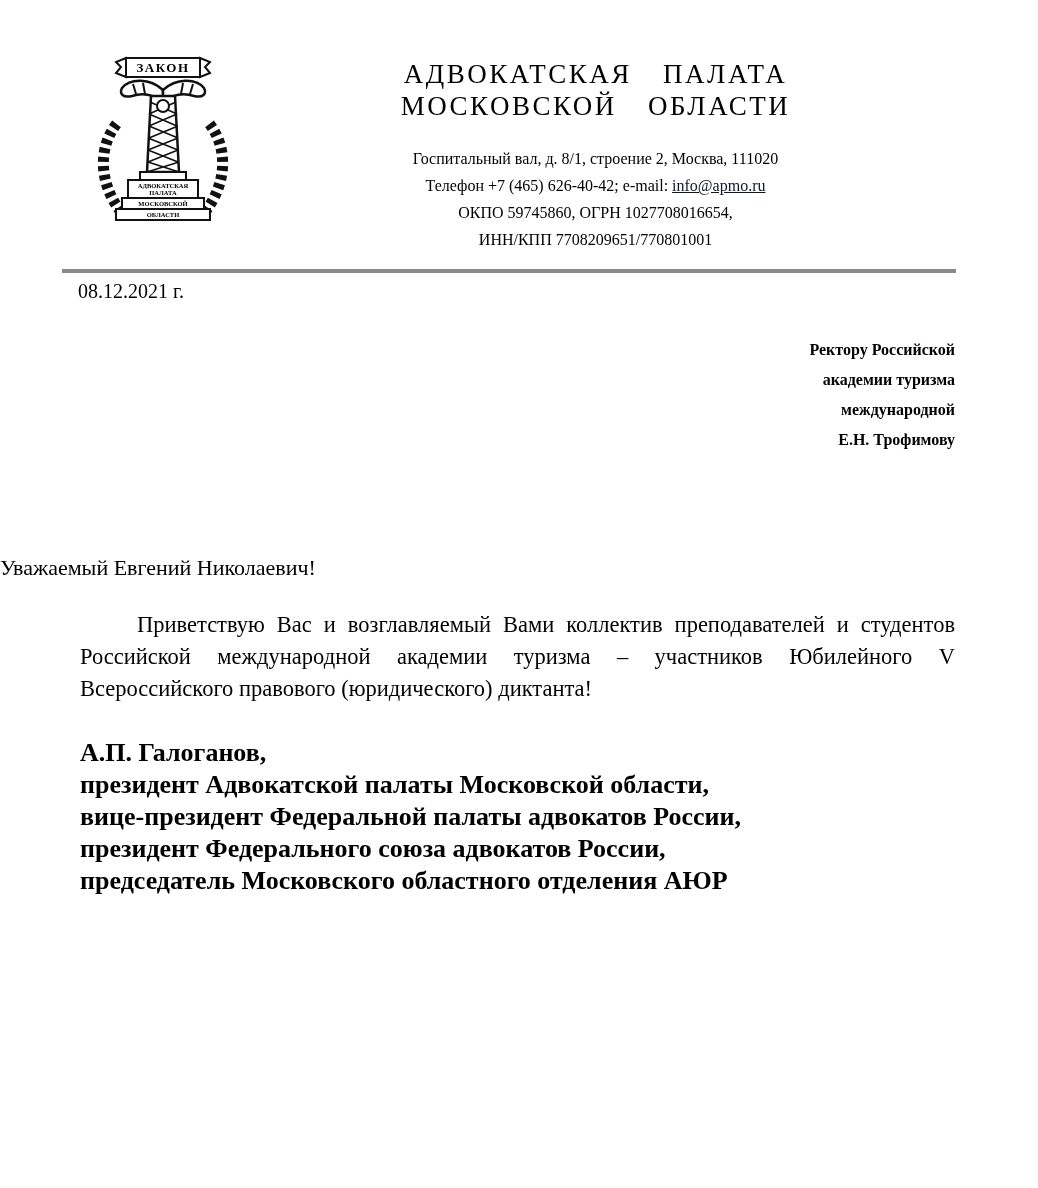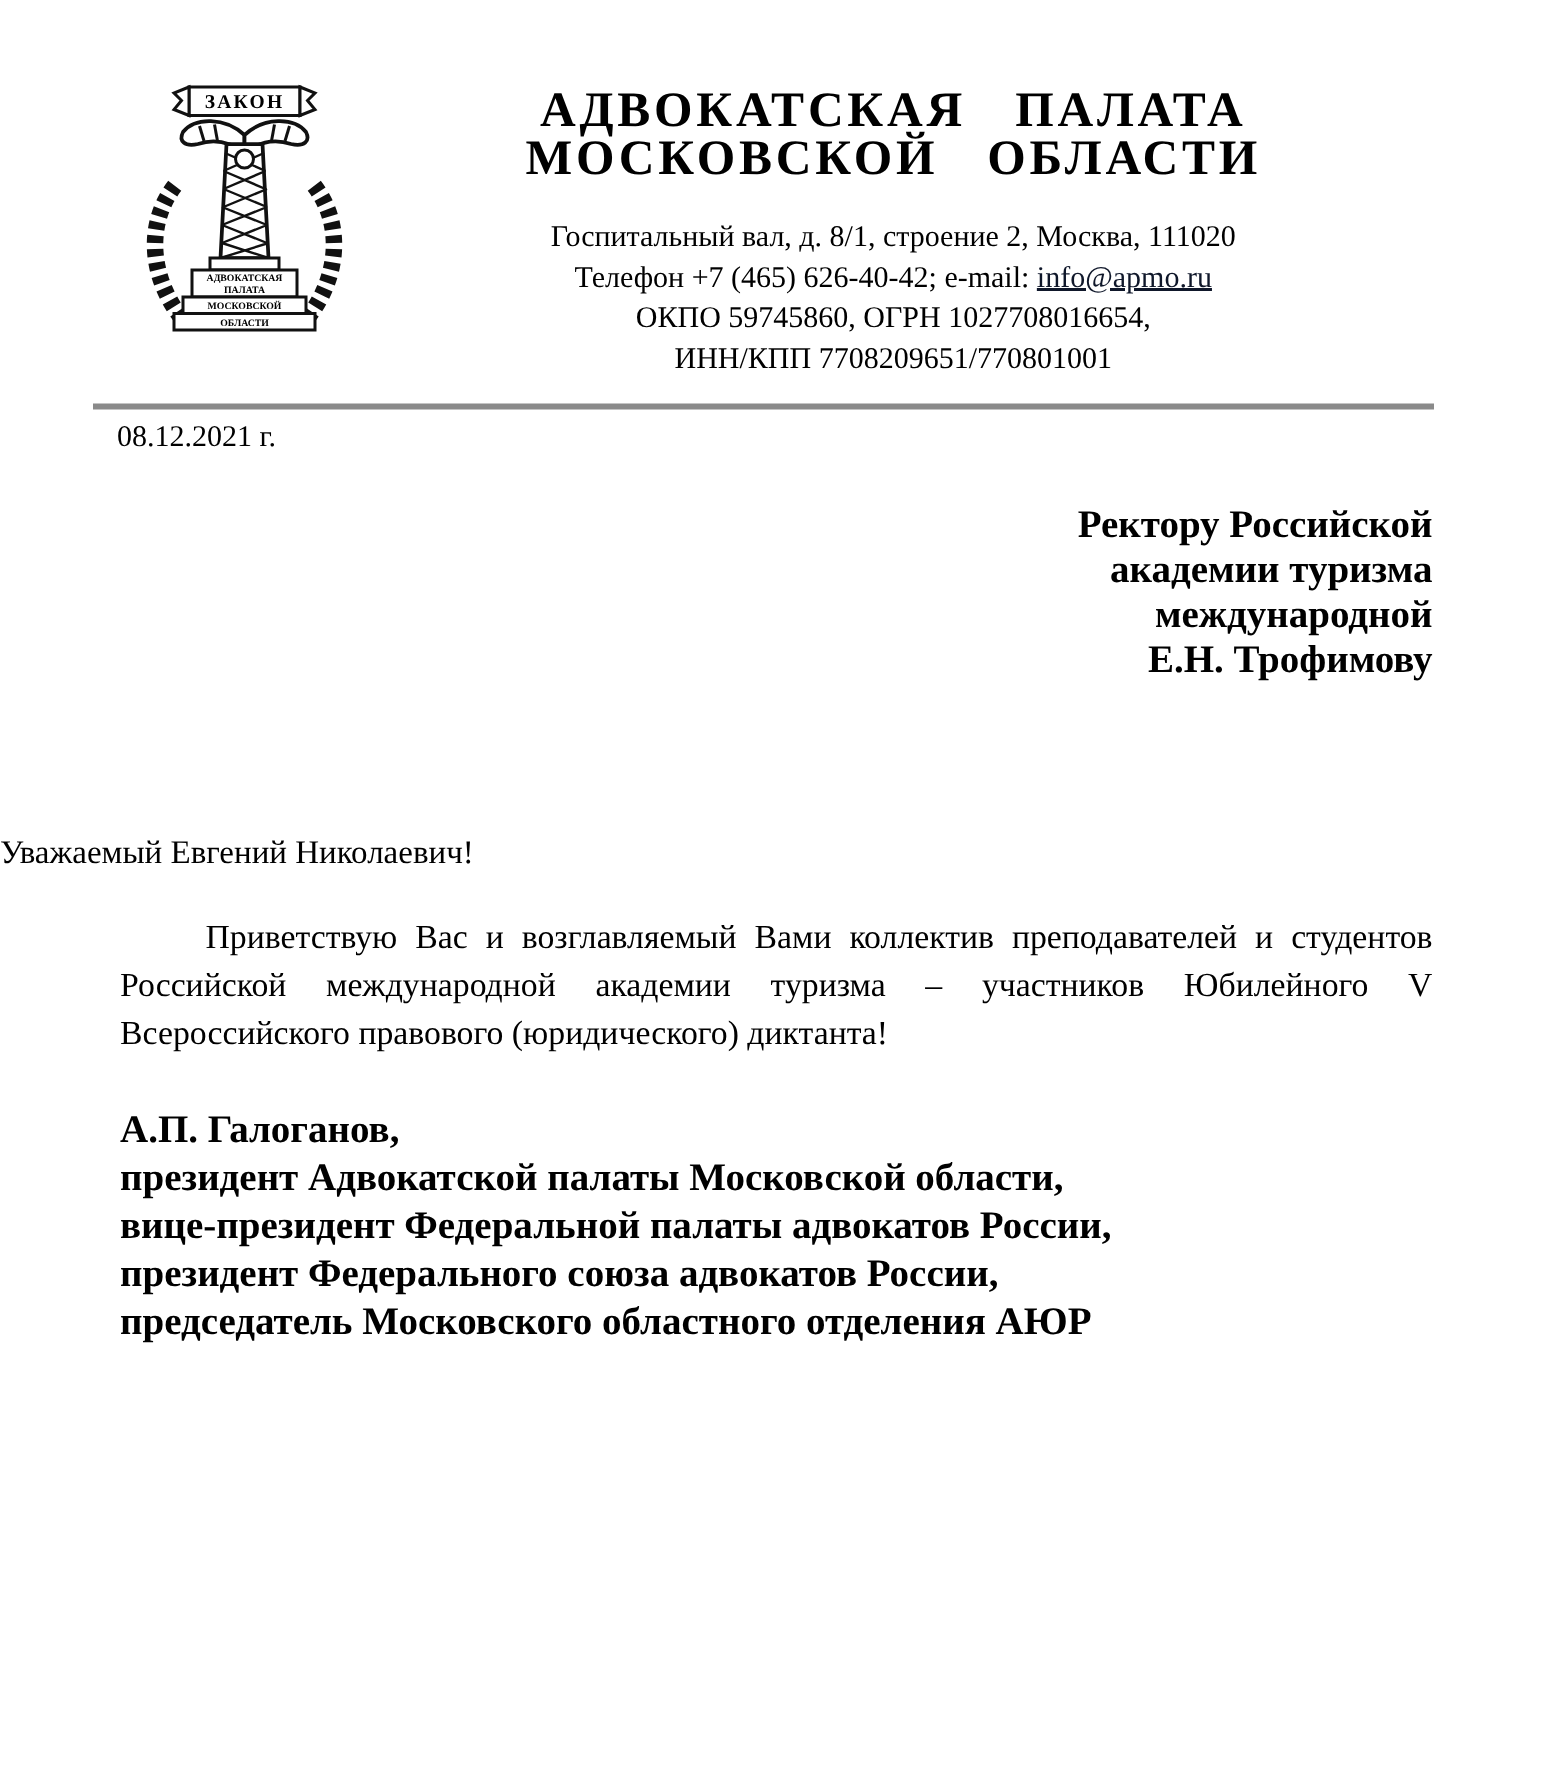--- a/index.html
+++ b/index.html
@@ -23,50 +23,50 @@
     margin-left: 88px;
     flex: 0 0 auto;
   }
   .header-text {
     flex: 1 1 auto;
     padding-right: 85px;
     padding-top: 8px;
     text-align: center;
   }
   .org-name {
-    font-weight: bold;
-    font-size: 33px;
+    font-weight: normal;
+    font-size: 27px;
     line-height: 32px;
     letter-spacing: 2.5px;
     word-spacing: 22px;
   }
   .contacts {
     margin-top: 23px;
-    font-size: 20px;
+    font-size: 16px;
     line-height: 27px;
   }
   .email-link {
     text-decoration: underline;
     cursor: pointer;
   }
   .rule {
     border: none;
     height: 4px;
     background: #8a8a8a;
     margin: 16px 82px 0 62px;
   }
   .date-line {
     margin: 7px 0 0 78px;
     font-size: 20px;
   }
   .recipient {
     margin: 32px 83px 0 0;
     text-align: right;
     font-weight: bold;
-    font-size: 26px;
+    font-size: 16px;
     line-height: 30px;
   }
   .salutation {
     margin-top: 100px;
     text-align: left;
     font-size: 22px;
   }
   .letter-body {
     margin: 28px 83px 0 80px;
     font-size: 22.5px;

